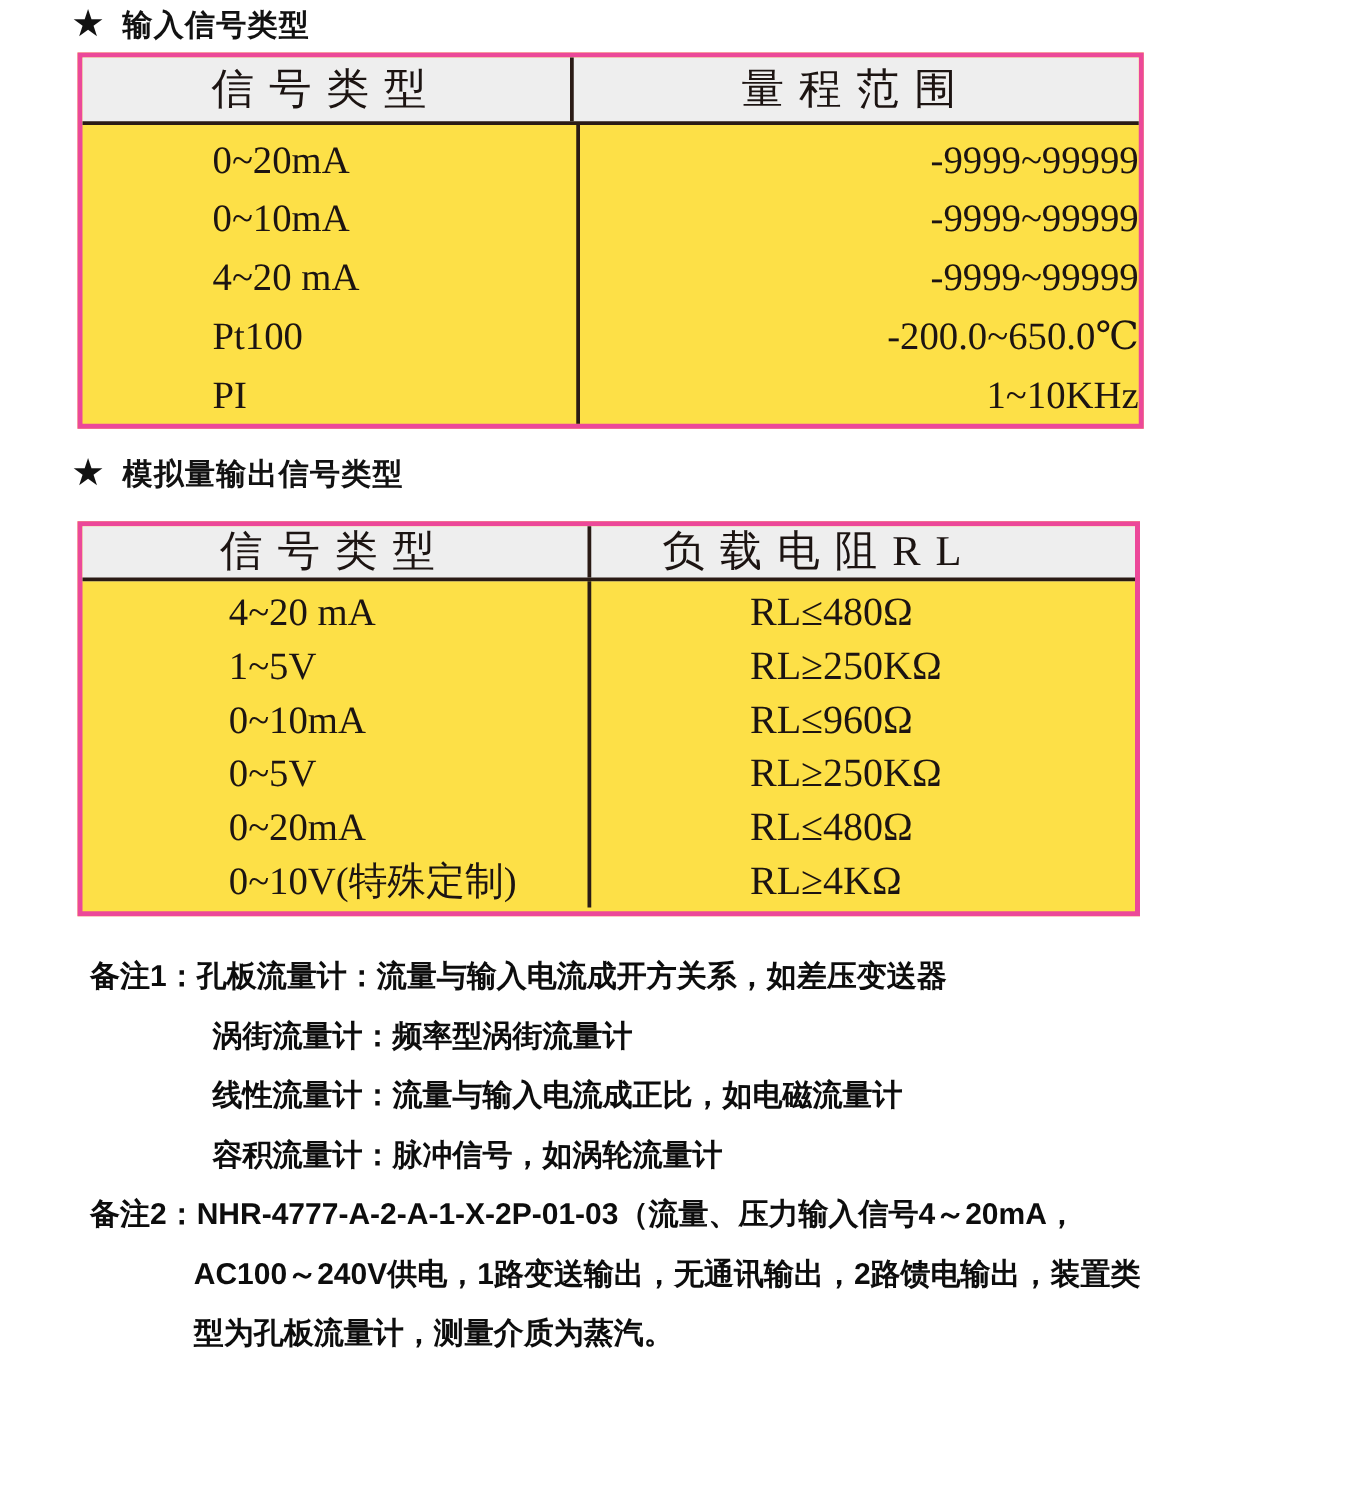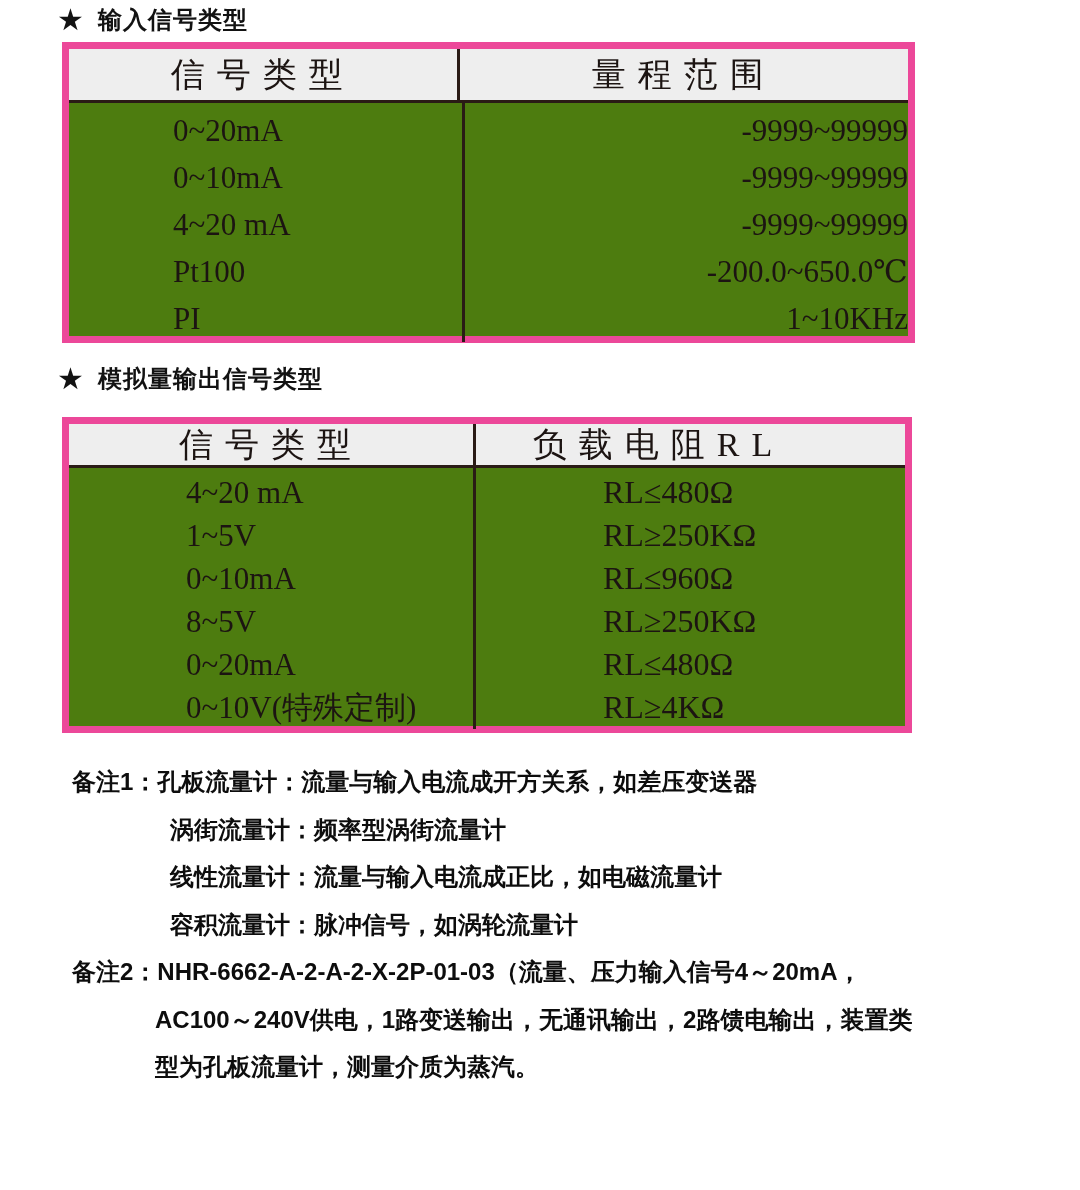--- a/index.html
+++ b/index.html
@@ -37,22 +37,22 @@
     color: #121212;
   }
   #sec-header-1 { top: 4px; }
   #sec-header-2 { top: 363px; }
 
   
   .tbl {
     position: absolute;
     left: 62px;
     box-sizing: border-box;
-    border: 7px solid #ec4899;
-    background: #4d7c0f;
+    border: 4px solid #ec4899;
+    background: #fde047;
   }
   #table-1 { top: 42px;  width: 853px; height: 301px; }
   #table-2 { top: 417px; width: 850px; height: 316px; }
 
   .tbl .hdr {
     display: flex;
     background: #eeeeee;
     border-bottom: 3px solid #2a1b15;
     font-family: "Liberation Serif", "DejaVu Serif", serif;
     color: #1c1412;
@@ -156,38 +156,38 @@
   <div class="tbl" id="table-2">
     <div class="hdr">
       <div class="hc hc1 col-divider">信号类型</div>
       <div class="hc hc2">负载电阻RL</div>
     </div>
     <div class="bdy">
       <div class="col col1 col-divider">
           <div class="cell-line">4~20 mA</div>
           <div class="cell-line">1~5V</div>
           <div class="cell-line">0~10mA</div>
-          <div class="cell-line">8~5V</div>
+          <div class="cell-line">0~5V</div>
           <div class="cell-line">0~20mA</div>
           <div class="cell-line">0~10V(特殊定制)</div>
         </div>
       <div class="col col2">
           <div class="cell-line">RL≤480Ω</div>
           <div class="cell-line">RL≥250KΩ</div>
           <div class="cell-line">RL≤960Ω</div>
           <div class="cell-line">RL≥250KΩ</div>
           <div class="cell-line">RL≤480Ω</div>
           <div class="cell-line">RL≥4KΩ</div>
         </div>
     </div>
   </div>
 
   <div class="notes" id="notes-block">
       <div class="note-line ind-label">备注1：孔板流量计：流量与输入电流成开方关系，如差压变送器</div>
       <div class="note-line ind-sub1">涡街流量计：频率型涡街流量计</div>
       <div class="note-line ind-sub1">线性流量计：流量与输入电流成正比，如电磁流量计</div>
       <div class="note-line ind-sub1">容积流量计：脉冲信号，如涡轮流量计</div>
-      <div class="note-line ind-label">备注2：NHR-6662-A-2-A-2-X-2P-01-03（流量、压力输入信号4～20mA，</div>
+      <div class="note-line ind-label">备注2：NHR-4777-A-2-A-1-X-2P-01-03（流量、压力输入信号4～20mA，</div>
       <div class="note-line ind-sub3">AC100～240V供电，1路变送输出，无通讯输出，2路馈电输出，装置类</div>
       <div class="note-line ind-sub3">型为孔板流量计，测量介质为蒸汽。</div>
     </div>
 
 </div>
 
 </body></html>

